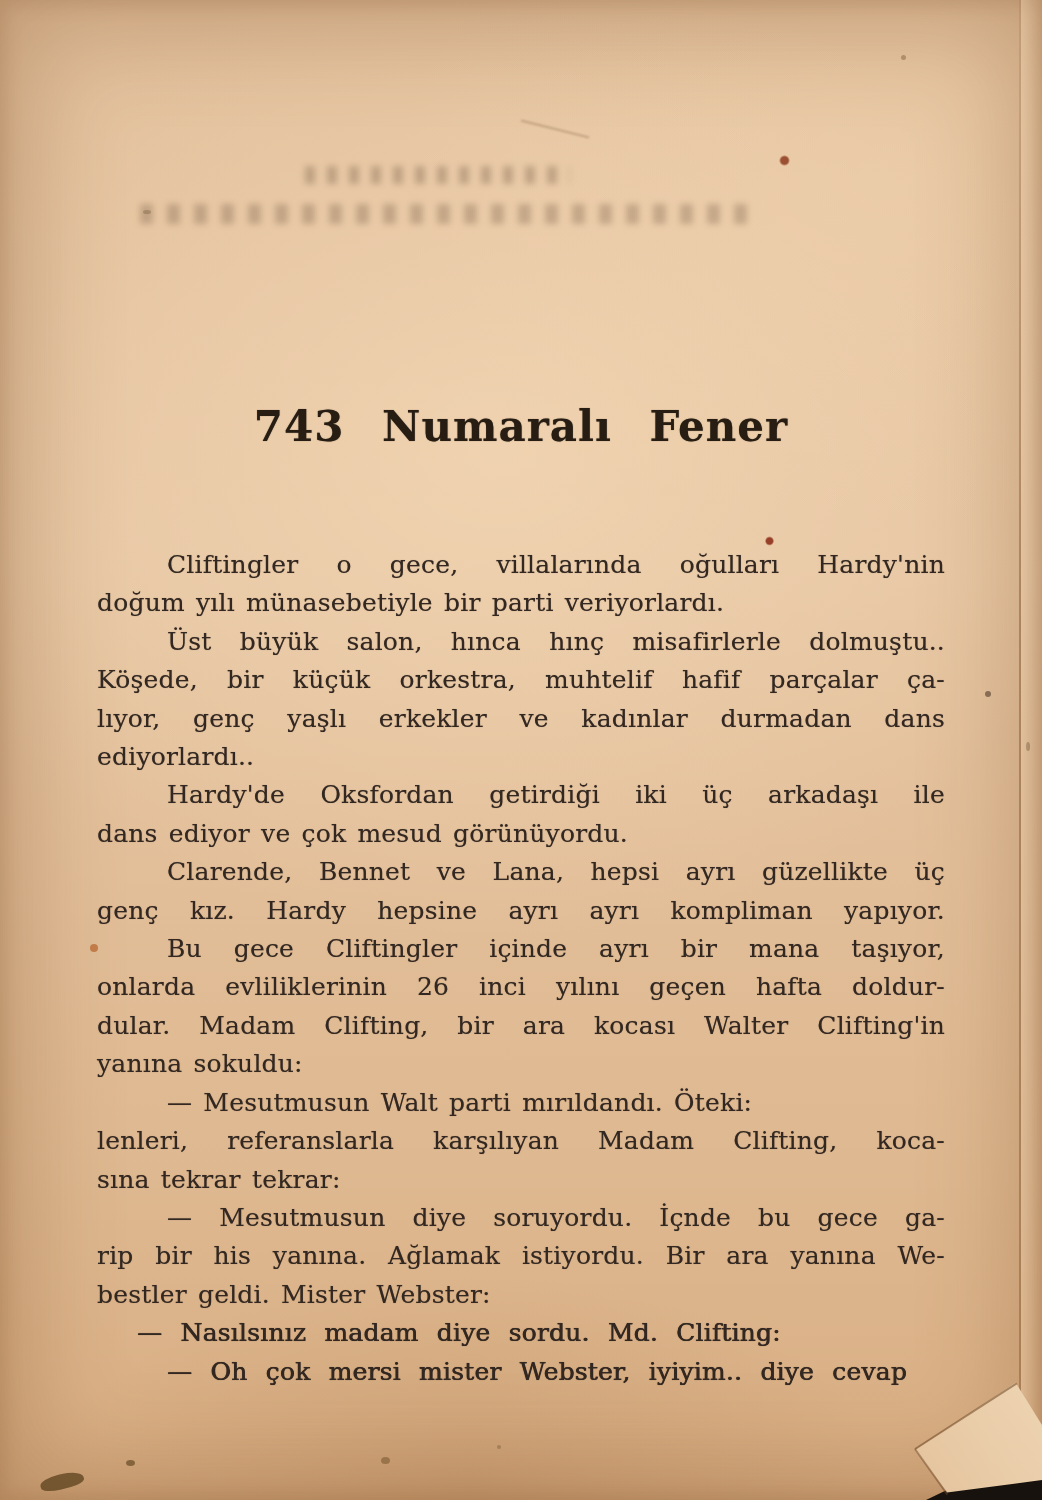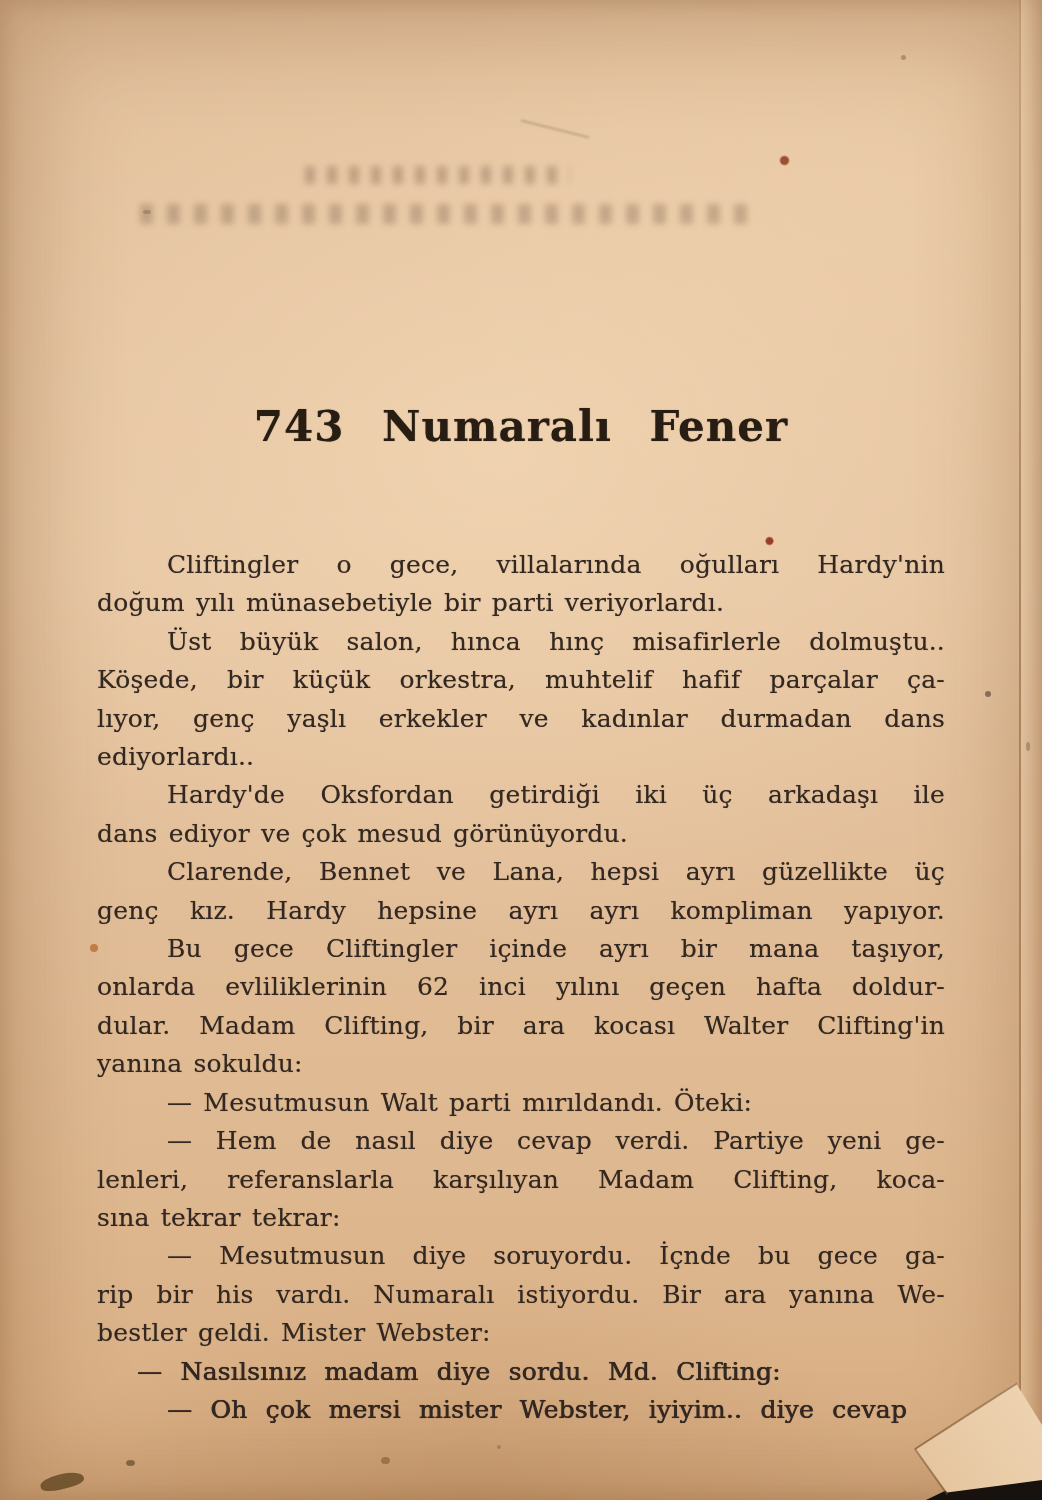--- a/index.html
+++ b/index.html
@@ -80,29 +80,28 @@
     <div class="ln">doğum yılı münasebetiyle bir parti veriyorlardı.</div>
     <div class="ln ind j">Üst büyük salon, hınca hınç misafirlerle dolmuştu..</div>
     <div class="ln j">Köşede, bir küçük orkestra, muhtelif hafif parçalar ça-</div>
     <div class="ln j">lıyor, genç yaşlı erkekler ve kadınlar durmadan dans</div>
     <div class="ln">ediyorlardı..</div>
     <div class="ln ind j">Hardy'de Oksfordan getirdiği iki üç arkadaşı ile</div>
     <div class="ln">dans ediyor ve çok mesud görünüyordu.</div>
     <div class="ln ind j">Clarende, Bennet ve Lana, hepsi ayrı güzellikte üç</div>
     <div class="ln j">genç kız. Hardy hepsine ayrı ayrı kompliman yapıyor.</div>
     <div class="ln ind j">Bu gece Cliftingler içinde ayrı bir mana taşıyor,</div>
-    <div class="ln j">onlarda evliliklerinin 62 inci yılını geçen hafta doldur-</div>
+    <div class="ln j">onlarda evliliklerinin 26 inci yılını geçen hafta doldur-</div>
     <div class="ln j">dular. Madam Clifting, bir ara kocası Walter Clifting'in</div>
     <div class="ln">yanına sokuldu:</div>
     <div class="ln ind">— Mesutmusun Walt parti mırıldandı. Öteki:</div>
-    <div class="ln ind j">— Hem de nasıl diye cevap verdi. Partiye yeni ge-</div>
     <div class="ln j">lenleri, referanslarla karşılıyan Madam Clifting, koca-</div>
     <div class="ln">sına tekrar tekrar:</div>
     <div class="ln ind j">— Mesutmusun diye soruyordu. İçnde bu gece ga-</div>
-    <div class="ln j"><span>rip bir his vardı. Numaralı istiyordu. Bir ara yanına</span> <span class="bd">We-</span></div>
+    <div class="ln j"><span>rip bir his yanına. Ağlamak istiyordu. Bir ara yanına</span> <span class="bd">We-</span></div>
     <div class="ln">bestler geldi. Mister Webster:</div>
     <div class="ln ind2 heavy">— Nasılsınız madam diye sordu. Md. Clifting:</div>
     <div class="ln ind heavy">— Oh çok mersi mister Webster, iyiyim.. diye cevap</div>
   </div>
 
   <div class="crease-v"></div>
   <div class="crease-light"></div>
   <div class="corner-black"></div>
   <div class="fold-light"></div>
   <div class="fold-crease1"></div>

